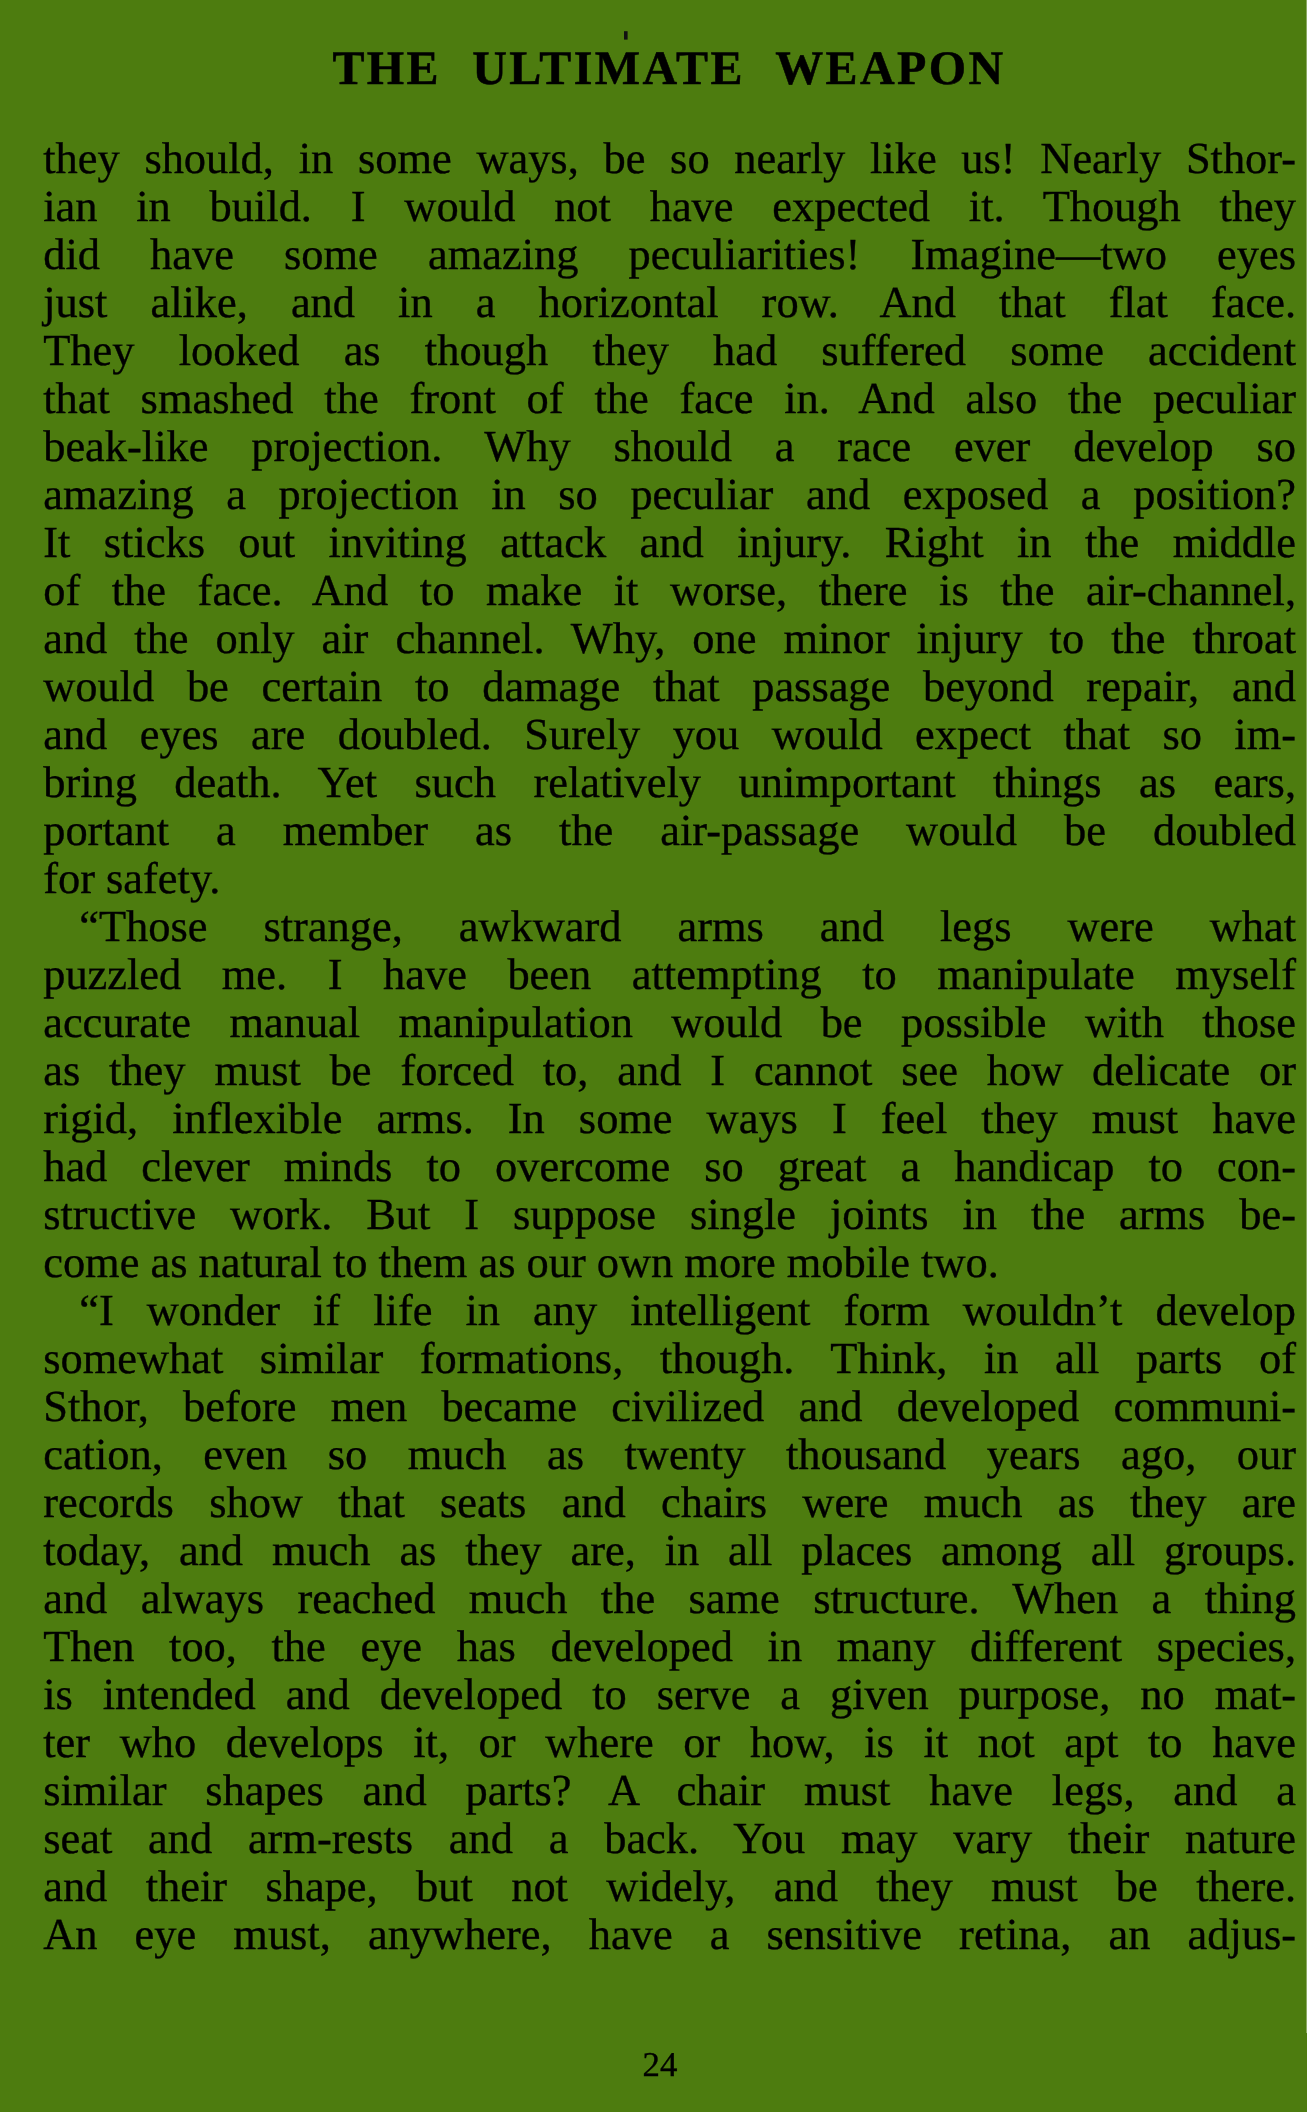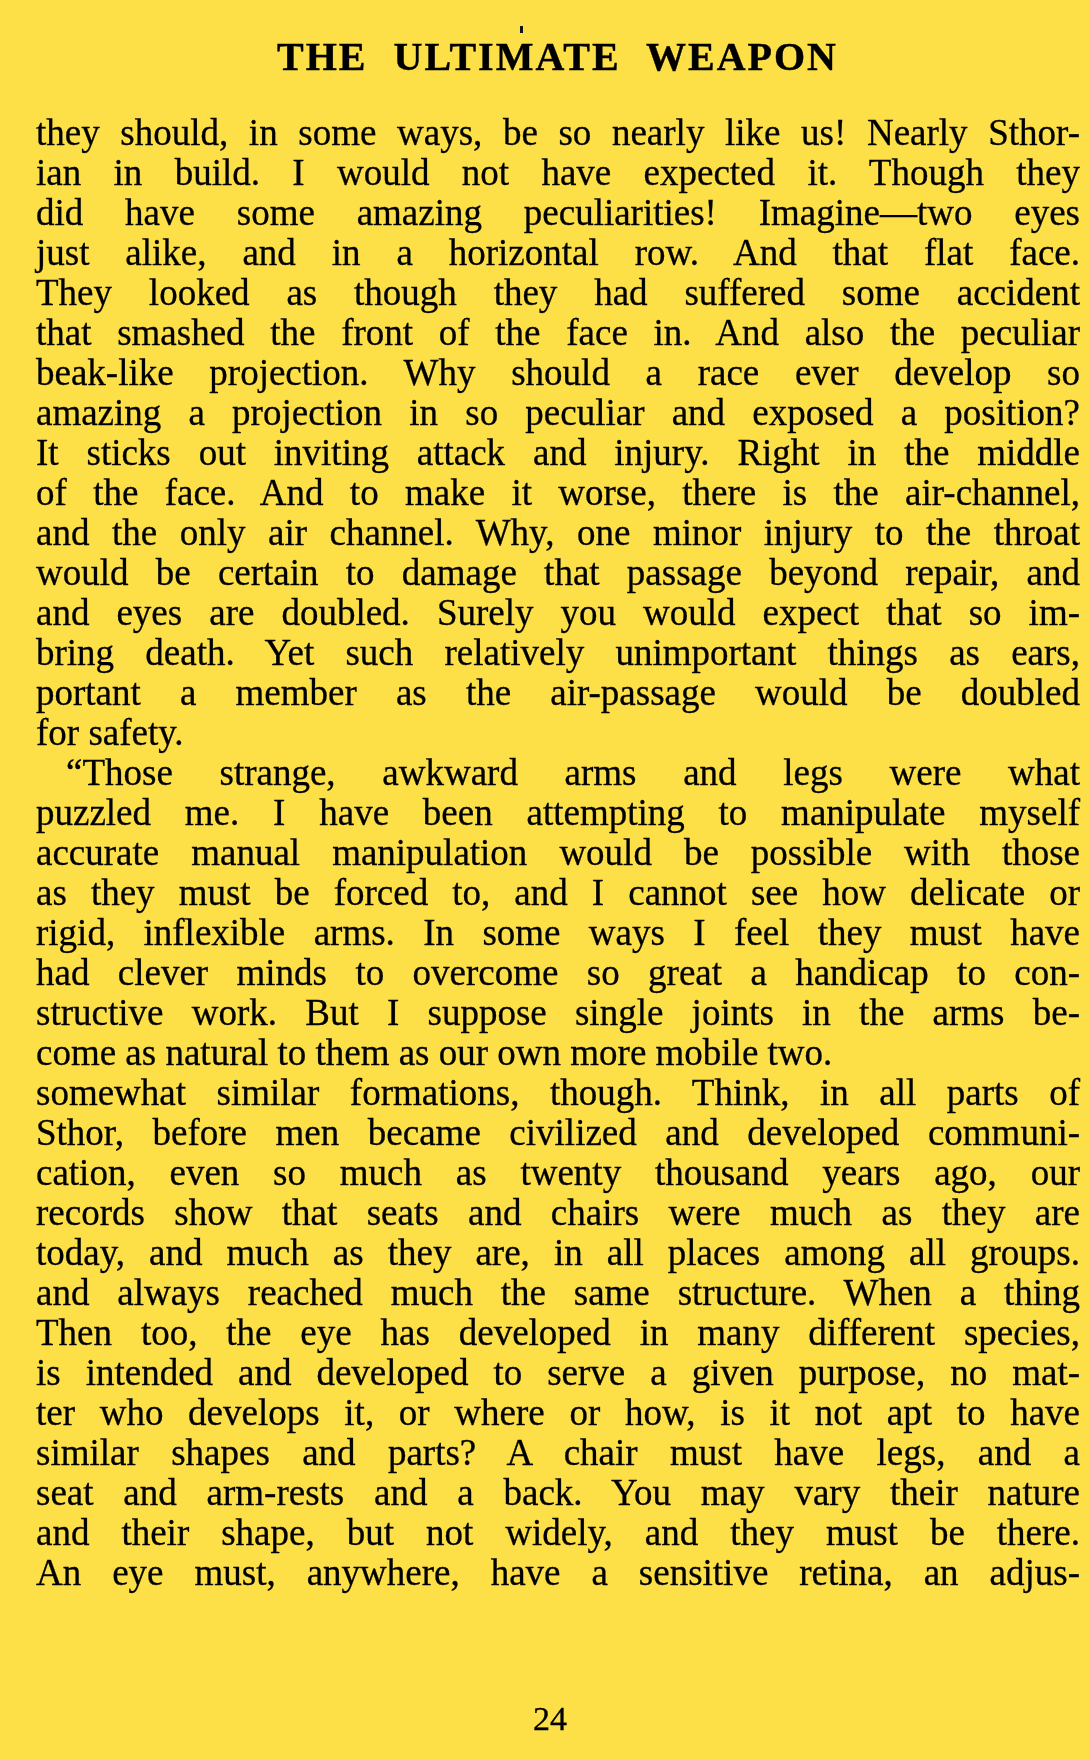--- a/index.html
+++ b/index.html
@@ -4,21 +4,21 @@
 <style>
   html, body {
     margin: 0;
     padding: 0;
     background: #ffffff;
   }
   .page {
     position: relative;
     width: 1089px;
     height: 1760px;
-    background: #fde047;
+    background: #4d7c0f;
     overflow: hidden;
     font-family: "Liberation Serif", "DejaVu Serif", serif;
     color: #000000;
   }
   .title {
     margin: 34px 10px 0 36px;
     text-align: center;
     font-size: 40px;
     font-weight: 700;
     letter-spacing: 2px;
@@ -51,21 +51,21 @@
   }
   .line.indent {
     text-indent: 30px;
   }
   .page-number {
     position: absolute;
     left: 20px;
     right: 9px;
     bottom: 22px;
     text-align: center;
-    font-size: 34px;
+    font-size: 29px;
     -webkit-text-stroke: 0.3px #000;
   }
 </style>
 </head>
 <body>
 
 <div class="page">
   <div class="scan-artifact"></div>
   <h1 class="title">THE ULTIMATE WEAPON</h1>
   <div class="body-text">
@@ -86,20 +86,21 @@
       <div class="line justify">portant a member as the air-passage would be doubled</div>
       <div class="line">for safety.</div>
       <div class="line indent justify">“Those strange, awkward arms and legs were what</div>
       <div class="line justify">puzzled me. I have been attempting to manipulate myself</div>
       <div class="line justify">accurate manual manipulation would be possible with those</div>
       <div class="line justify">as they must be forced to, and I cannot see how delicate or</div>
       <div class="line justify">rigid, inflexible arms. In some ways I feel they must have</div>
       <div class="line justify">had clever minds to overcome so great a handicap to con-</div>
       <div class="line justify">structive work. But I suppose single joints in the arms be-</div>
       <div class="line">come as natural to them as our own more mobile two.</div>
+      <div class="line indent justify">“I wonder if life in any intelligent form wouldn’t develop</div>
       <div class="line justify">somewhat similar formations, though. Think, in all parts of</div>
       <div class="line justify">Sthor, before men became civilized and developed communi-</div>
       <div class="line justify">cation, even so much as twenty thousand years ago, our</div>
       <div class="line justify">records show that seats and chairs were much as they are</div>
       <div class="line justify">today, and much as they are, in all places among all groups.</div>
       <div class="line justify">and always reached much the same structure. When a thing</div>
       <div class="line justify">Then too, the eye has developed in many different species,</div>
       <div class="line justify">is intended and developed to serve a given purpose, no mat-</div>
       <div class="line justify">ter who develops it, or where or how, is it not apt to have</div>
       <div class="line justify">similar shapes and parts? A chair must have legs, and a</div>

